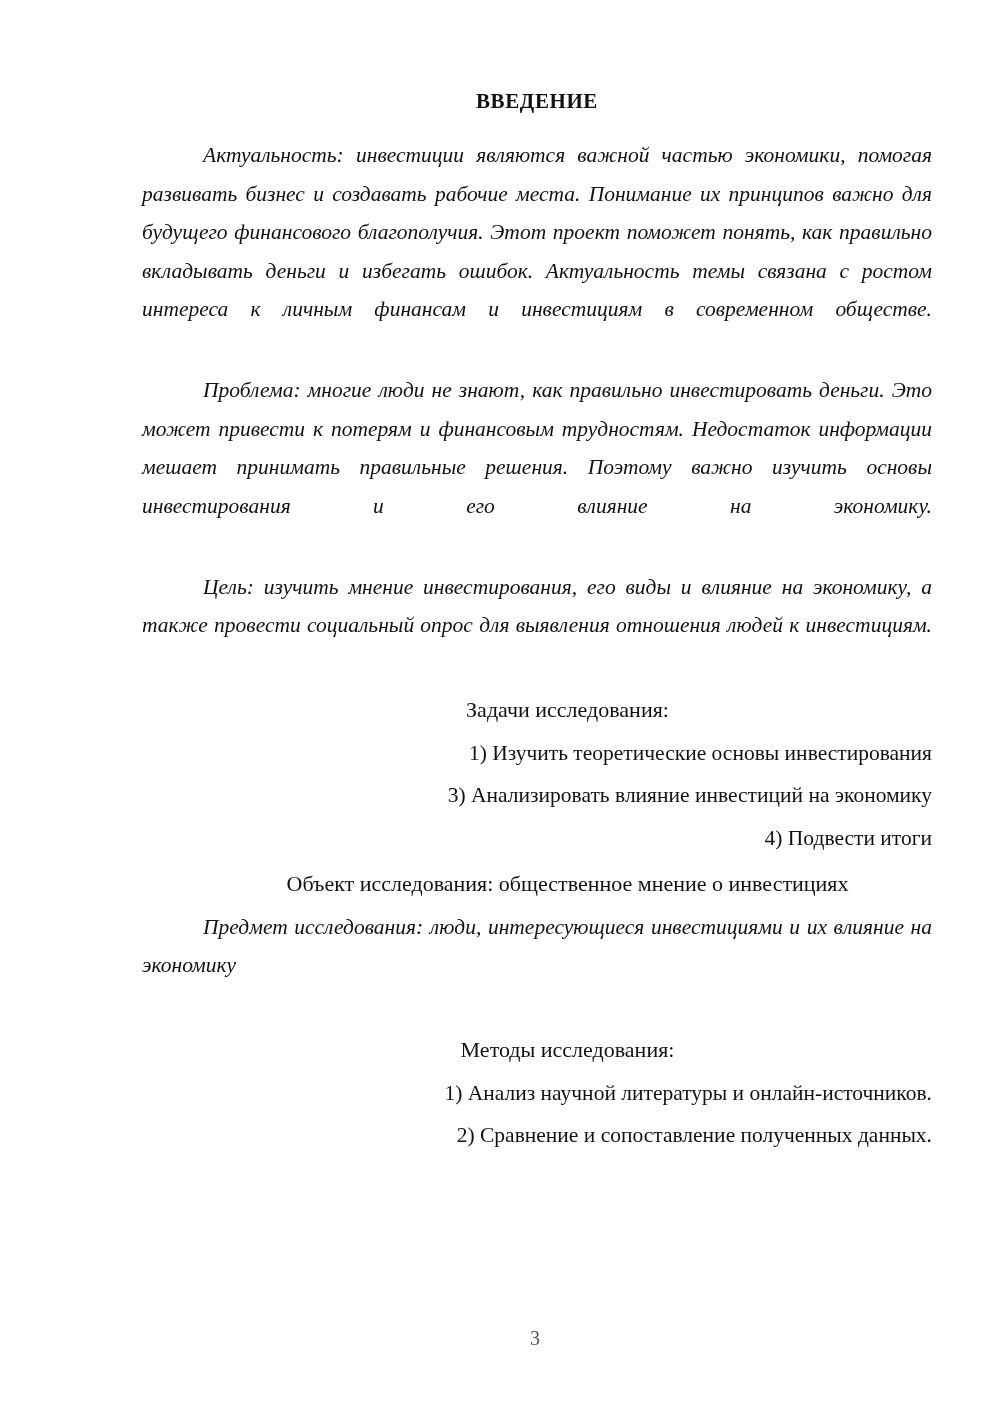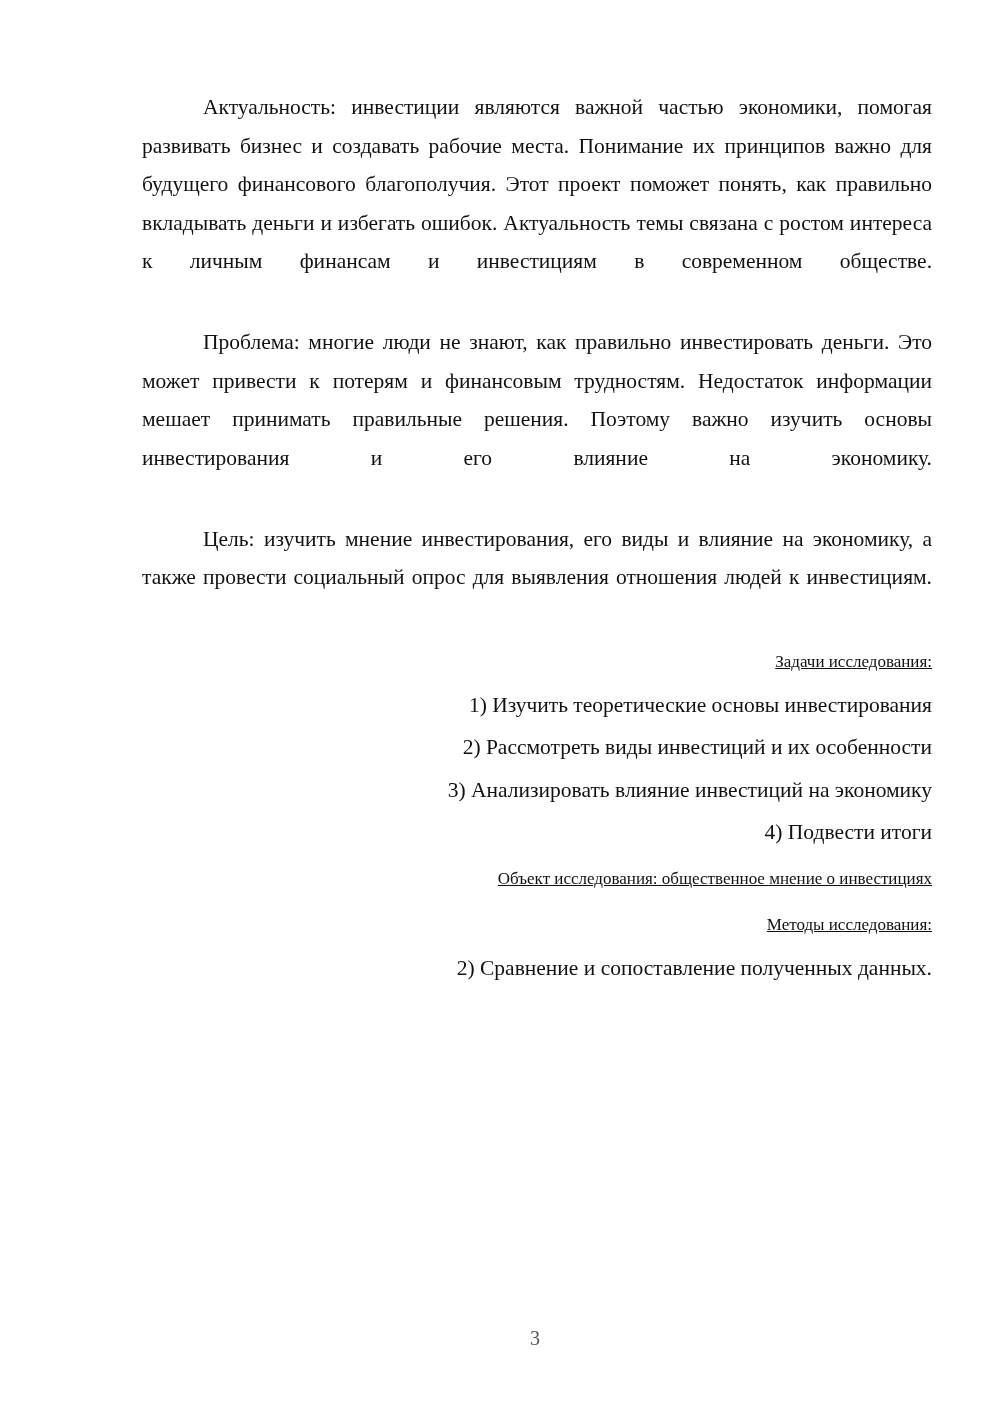--- a/index.html
+++ b/index.html
@@ -42,36 +42,36 @@
   }
 
   .para {
     font-size: 21.5px;
     line-height: 38.5px;
     text-align: justify;
     text-justify: inter-word;
     text-indent: 61px;
     margin: 0 0 4px 0;
     hyphens: none;
+    font-style: italic;
   }
 
   
   .para::after {
     content: "";
     display: inline-block;
     width: 100%;
   }
 
   .sub-head {
-    font-size: 17px;
+    font-size: 22px;
     line-height: 38.5px;
     text-indent: 61px;
-    text-align: right;
+    text-align: center;
     margin: 0 0 4px 0;
-    text-decoration: underline;
   }
 
   .list-item {
     font-size: 21.5px;
     line-height: 38.5px;
     text-indent: 33px;
     text-align: right;
     margin: 0 0 4px 0;
   }
   .gap-tiny { height: 4px; }
@@ -88,45 +88,47 @@
     box-sizing: border-box;
   }
 </style>
 </head>
 <body>
 
 <div class="page">
 
   <div class="content">
 
+    <h1 class="doc-title">ВВЕДЕНИЕ</h1>
 
     <p class="para">Актуальность: инвестиции являются важной частью экономики, помогая развивать бизнес и создавать рабочие места. Понимание их принципов важно для будущего финансового благополучия. Этот проект поможет понять, как правильно вкладывать деньги и избегать ошибок. Актуальность темы связана с ростом интереса к личным финансам и инвестициям в современном обществе.</p>
 
     <p class="para">Проблема: многие люди не знают, как правильно инвестировать деньги. Это может привести к потерям и финансовым трудностям. Недостаток информации мешает принимать правильные решения. Поэтому важно изучить основы инвестирования и его влияние на экономику.</p>
 
     <p class="para">Цель: изучить мнение инвестирования, его виды и влияние на экономику, а также провести социальный опрос для выявления отношения людей к инвестициям.</p>
 
     <div class="gap-tiny"></div>
 
     <p class="sub-head">Задачи исследования:</p>
 
     <p class="list-item">1) Изучить теоретические основы инвестирования</p>
-    <p class="list-item">2) Рассмотреть виды инвестиций и их особенности</p>
     <p class="list-item">3) Анализировать влияние инвестиций на экономику</p>
     <p class="list-item">4) Подвести итоги</p>
 
     <div class="gap-tiny"></div>
 
     <p class="sub-head">Объект исследования: общественное мнение о инвестициях</p>
 
+    <p class="para">Предмет исследования: люди, интересующиеся инвестициями и их влияние на экономику</p>
 
 
     <div class="gap-tiny"></div>
 
     <p class="sub-head">Методы исследования:</p>
 
+    <p class="list-item">1) Анализ научной литературы и онлайн-источников.</p>
     <p class="list-item">2) Сравнение и сопоставление полученных данных.</p>
 
   </div>
 
   <div class="page-number">3</div>
 
 </div>
 
 </body></html>

